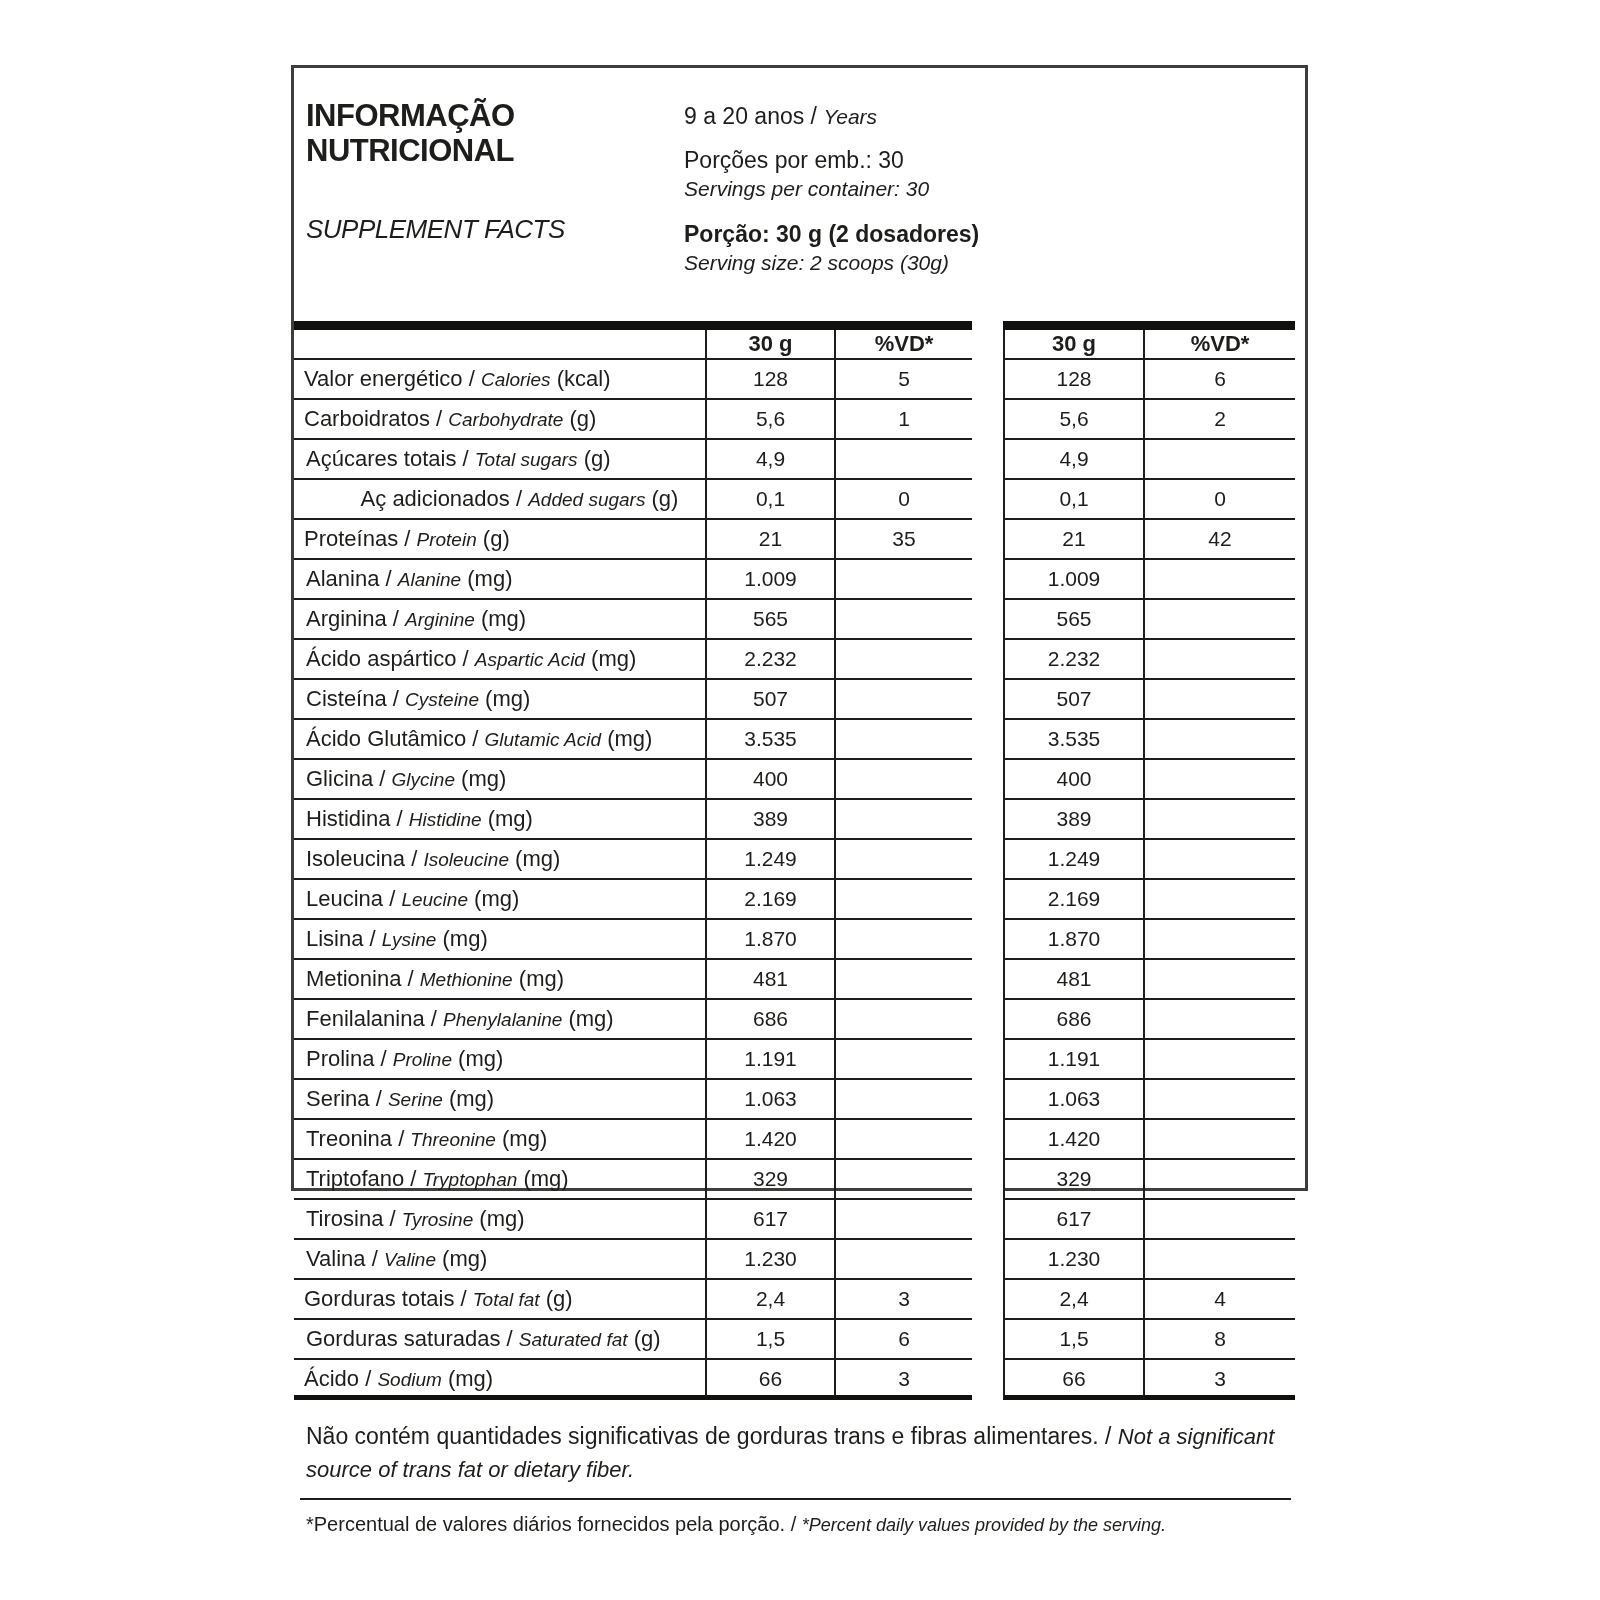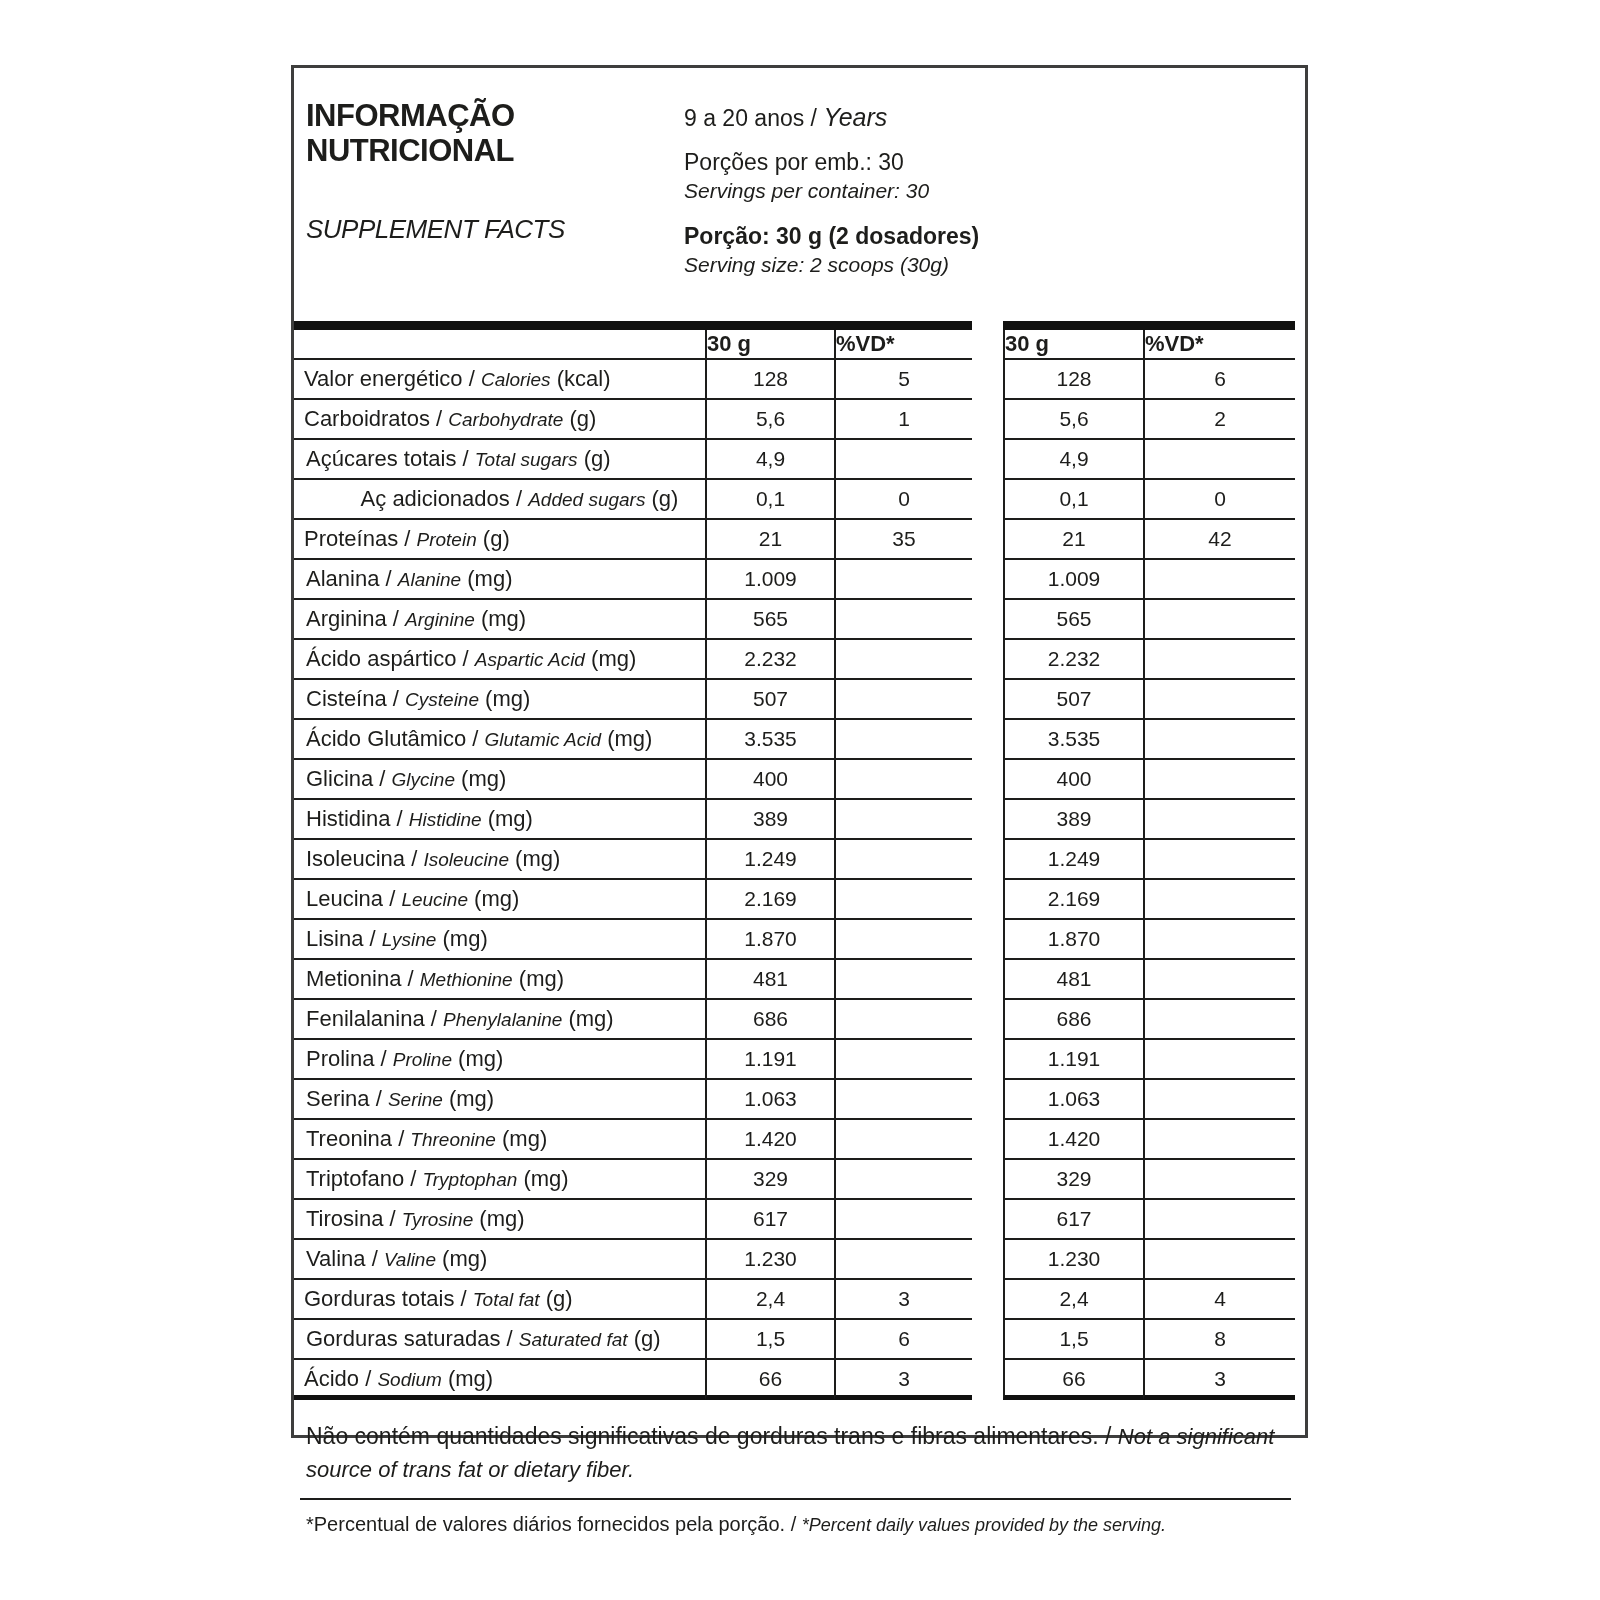--- a/index.html
+++ b/index.html
@@ -1,43 +1,43 @@
 <!DOCTYPE html>
 <html><head>
 <meta charset="utf-8">
 <style>
   * { margin:0; padding:0; box-sizing:border-box; }
   html,body { width:1600px; height:1600px; background:#ffffff;
     font-family:"Liberation Sans", sans-serif; color:#1d1d1b; }
   .canvas { position:relative; width:1600px; height:1600px; background:#fff; }
 
-  .sheet { position:absolute; left:291px; top:65px; width:1017px; height:1373px;
+  .sheet { position:absolute; left:291px; top:65px; width:1017px; height:1126px;
     border:3px solid #3e3e3d; background:#fff; }
 
   
   .head { height:253px; display:flex; padding:30px 10px 0 12px; }
   .head-left { width:378px; }
   .title-line { font-size:31px; font-weight:bold; line-height:35px; letter-spacing:-0.5px; }
   .subtitle { font-size:26px; font-style:italic; margin-top:46px; letter-spacing:-0.5px; }
   .head-right { flex:1; padding-top:5px; }
   .age-line { font-size:23px; }
-  .age-line i { font-size:25px; }
+  .age-line i { font-size:21px; }
   .pt-line { font-size:23px; margin-top:17px; }
   .en-line { font-size:21px; font-style:italic; margin-top:3px; }
   .pt-line.second { margin-top:20px;font-weight:bold; }
 
   
   .nutri-table { display:grid; width:100%;
     grid-template-columns:411px 129px 138px 31px 140px 152px; }
   .barA, .barB { height:9px; background:#111110; }
   .barA { grid-column:1/4; }
   .barGap { grid-column:4/5; height:9px; background:#fff; }
   .barB { grid-column:5/7; }
   .hcell { height:30px; line-height:28px; font-size:22px; font-weight:bold;
-    text-align:left; border-bottom:2px solid #1d1d1b; white-space:nowrap; }
+    text-align:center; border-bottom:2px solid #1d1d1b; white-space:nowrap; }
   .cell { height:40px; line-height:38px; border-bottom:2px solid #1d1d1b;
     white-space:nowrap; overflow:hidden; font-size:22px; }
   .num { text-align:center; font-size:21px; }
   .bl { border-left:2px solid #1d1d1b; }
   .gapc { border:none; background:#fff; }
   .lbl { padding-left:10px; text-align:left; }
   .lbl .en { font-size:19px; }
   .lbl .unit { font-size:22px; }
   .ind0 { padding-left:10px; }
   .ind1 { padding-left:12px; }

